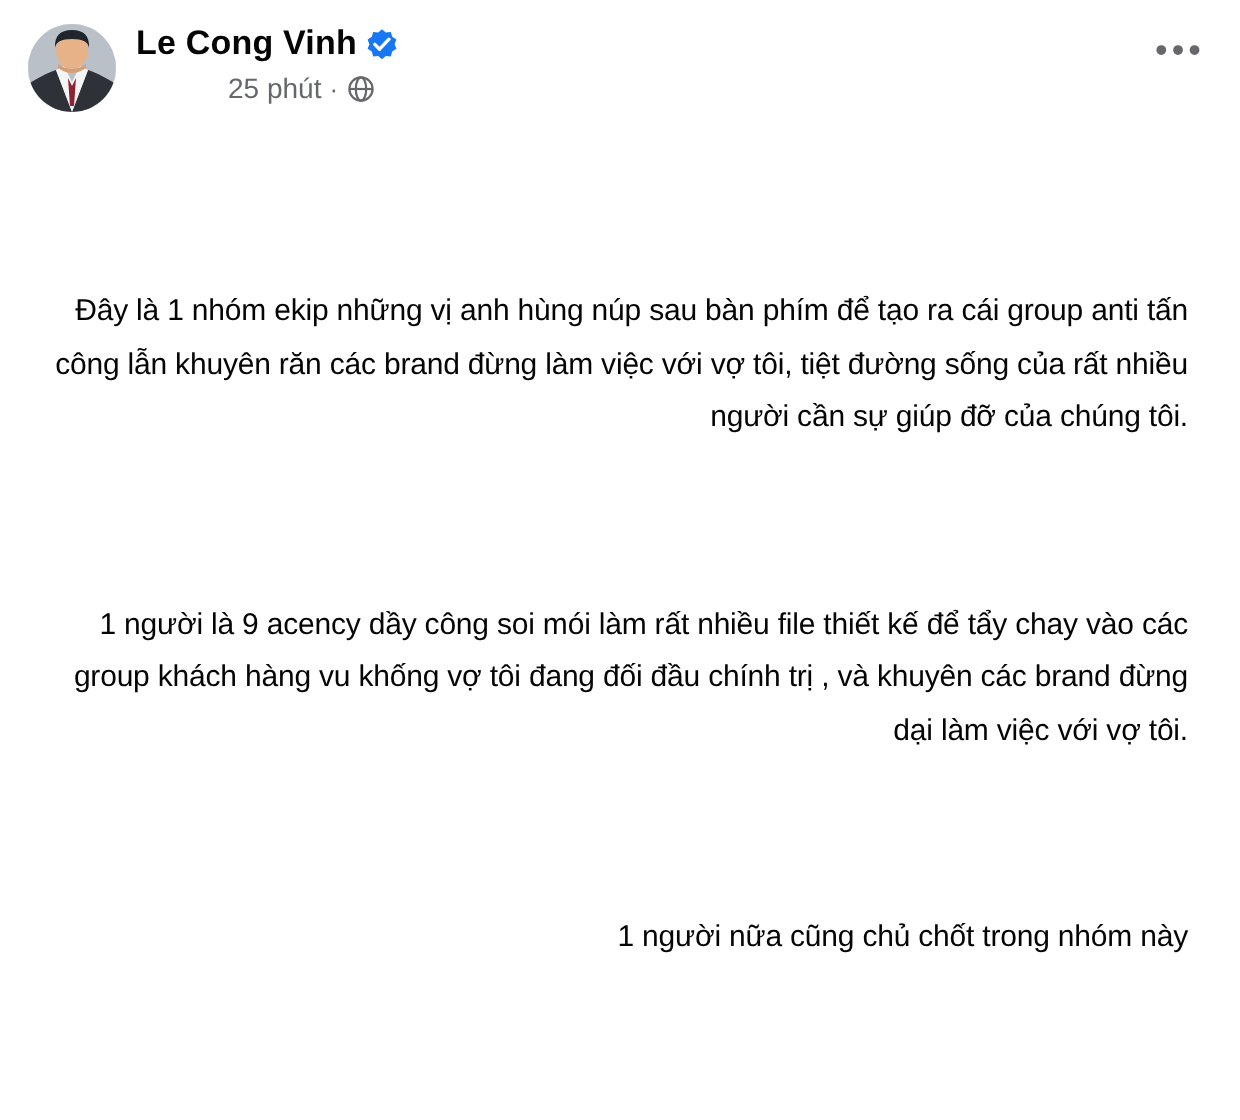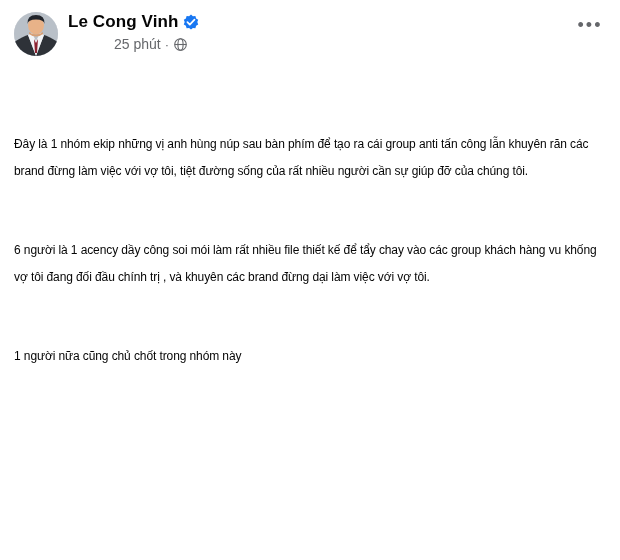--- a/index.html
+++ b/index.html
@@ -14,20 +14,21 @@
     color: #050505;
     overflow: hidden;
   }
   .post {
     width: 620px;
     height: 392px;
     background: #ffffff;
     box-sizing: border-box;
     padding: 8px 14px 0 14px;
     position: relative;
+    text-align: right;
   }
   .post-header {
     display: flex;
     align-items: flex-start;
     height: 60px;
     position: relative;
   }
   .avatar {
     width: 44px;
     height: 44px;
@@ -98,22 +99,22 @@
   .post-body {
     margin-top: 10px;
     font-size: 16.5px;
     line-height: 26.5px;
     color: #050505;
     white-space: pre-wrap;
     word-wrap: break-word;
     letter-spacing: -0.1px;
   }
   .para {
-    margin: 0;
-    font-size: 12px;
+    margin: 12px;
+    font-size: 15px;
     line-height: 26.5px;
     white-space: pre-wrap;
   }
   .para.blank {
     height: 11px;
     line-height: 11px;
   }
 </style>
 </head>
 <body>
@@ -157,21 +158,21 @@
           </svg>
         </span>
       </div>
     </div>
 
     <div class="more-btn">•••</div>
   </div>
 
   <div class="post-body">
     <p class="para">Đây là 1 nhóm ekip những vị anh hùng núp sau bàn phím để tạo ra cái group anti tấn công lẫn khuyên răn các brand đừng làm việc với vợ tôi, tiệt đường sống của rất nhiều người cần sự giúp đỡ của chúng tôi.</p>
-    <p class="para">6 người là 1 acency dầy công soi mói làm rất nhiều file thiết kế để tẩy chay vào các group khách hàng vu khống vợ tôi đang đối đầu chính trị , và khuyên các brand đừng dại làm việc với vợ tôi.</p>
+    <p class="para">1 người là 9 acency dầy công soi mói làm rất nhiều file thiết kế để tẩy chay vào các group khách hàng vu khống vợ tôi đang đối đầu chính trị , và khuyên các brand đừng dại làm việc với vợ tôi.</p>
     <p class="para">1 người nữa cũng chủ chốt trong nhóm này</p>
     <p class="para blank"></p>
     
     
     
     
     
     
   </div>
 

